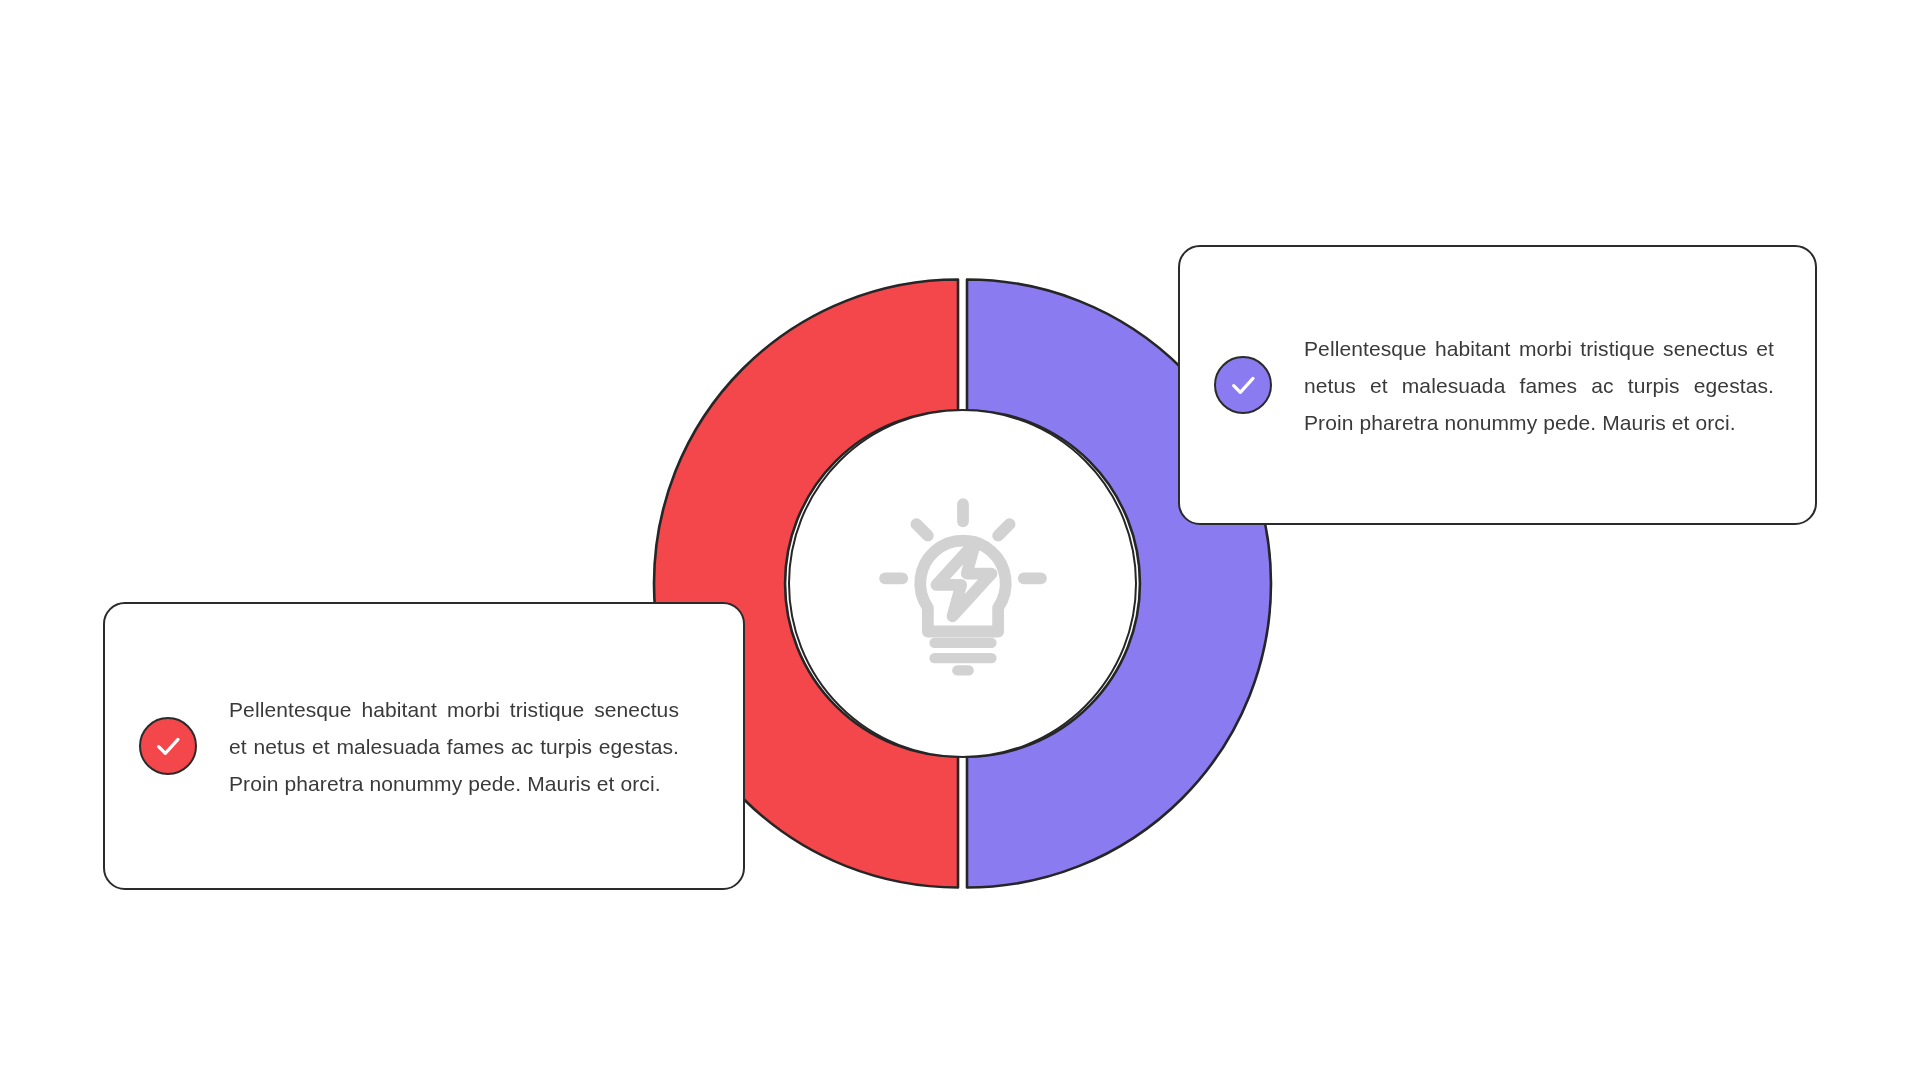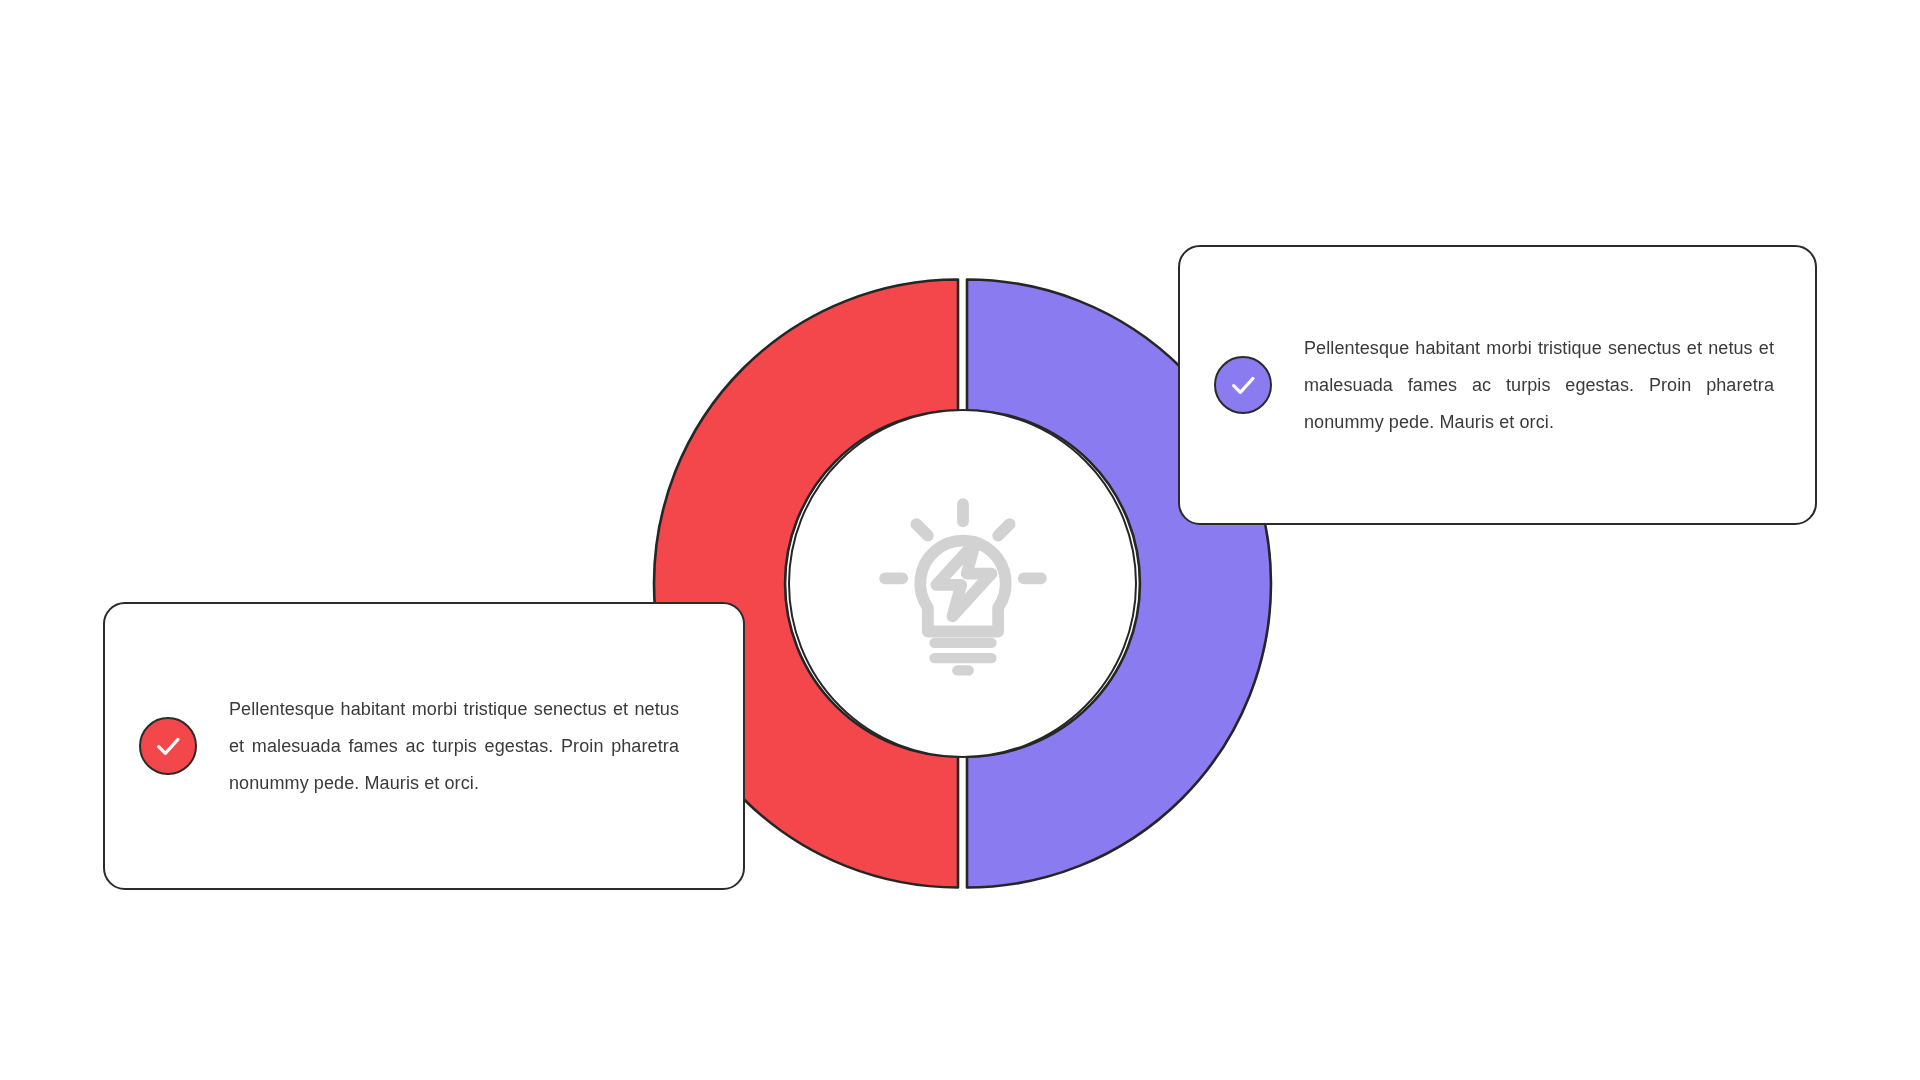--- a/index.html
+++ b/index.html
@@ -74,21 +74,21 @@
     display: flex;
     align-items: center;
     justify-content: center;
     margin-right: 32px;
   }
   .badge svg { width: 32px; height: 32px; display:block; }
   .badge-purple { background: #8a7cf0; }
   .badge-red    { background: #f4474b; }
 
   .card-text {
-    font-size: 18px;
+    font-size: 21px;
     line-height: 37px;
     color: #3a3a3a;
     letter-spacing: 0.1px;
     max-width: 470px;
     text-align: justify;
     text-justify: inter-word;
   }
   .card-left .card-text { max-width: 450px; }
 </style>
 </head>

